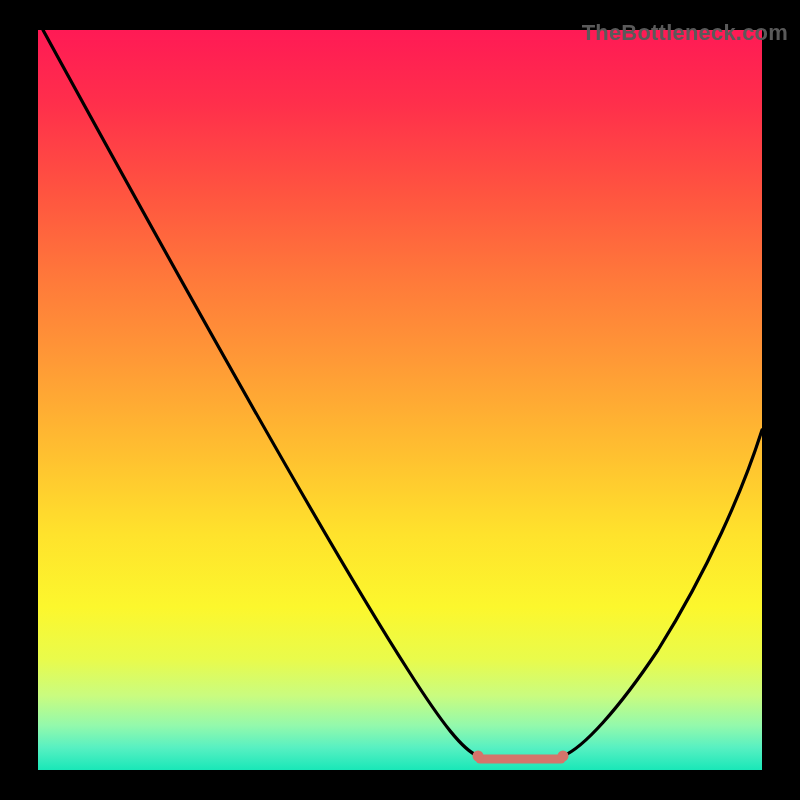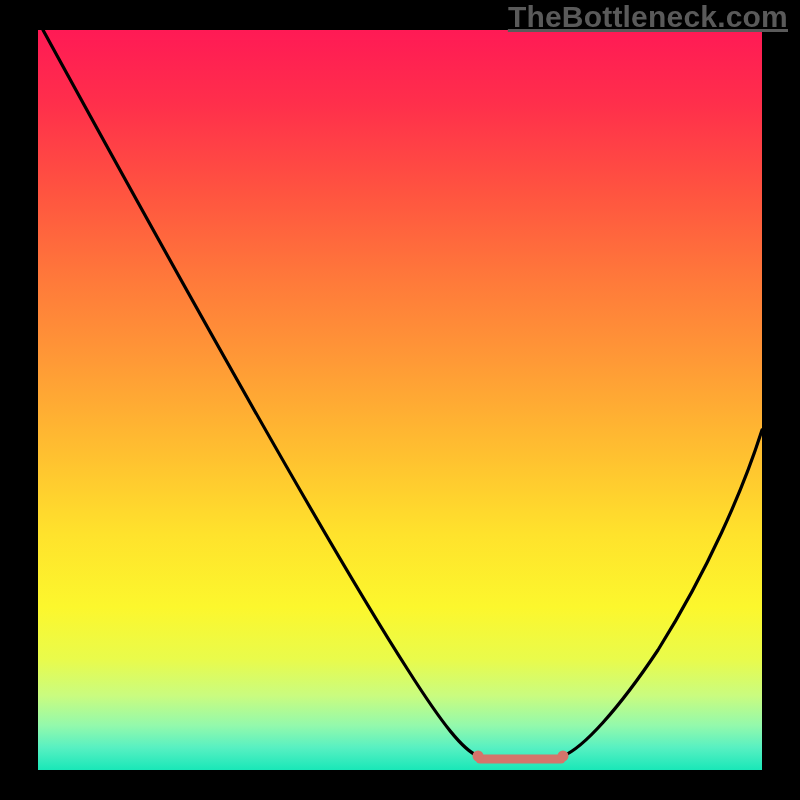--- a/index.html
+++ b/index.html
@@ -12,28 +12,27 @@
     font-family: Arial, Helvetica, sans-serif;
   }
   .frame {
     position: relative;
     width: 800px;
     height: 800px;
     background: #000;
   }
   .watermark {
     position: absolute;
-    top: 0;
+    top: 20px;
     right: 12px;
     color: #5a5a5a;
-    font-size: 30px;
+    font-size: 22px;
     font-weight: 600;
     letter-spacing: 0.2px;
     z-index: 5;
-    text-decoration: underline;
   }
   .plot-area {
     position: absolute;
     left: 38px;
     top: 30px;
     width: 724px;
     height: 740px;
   }
   .gradient {
     position: absolute;

